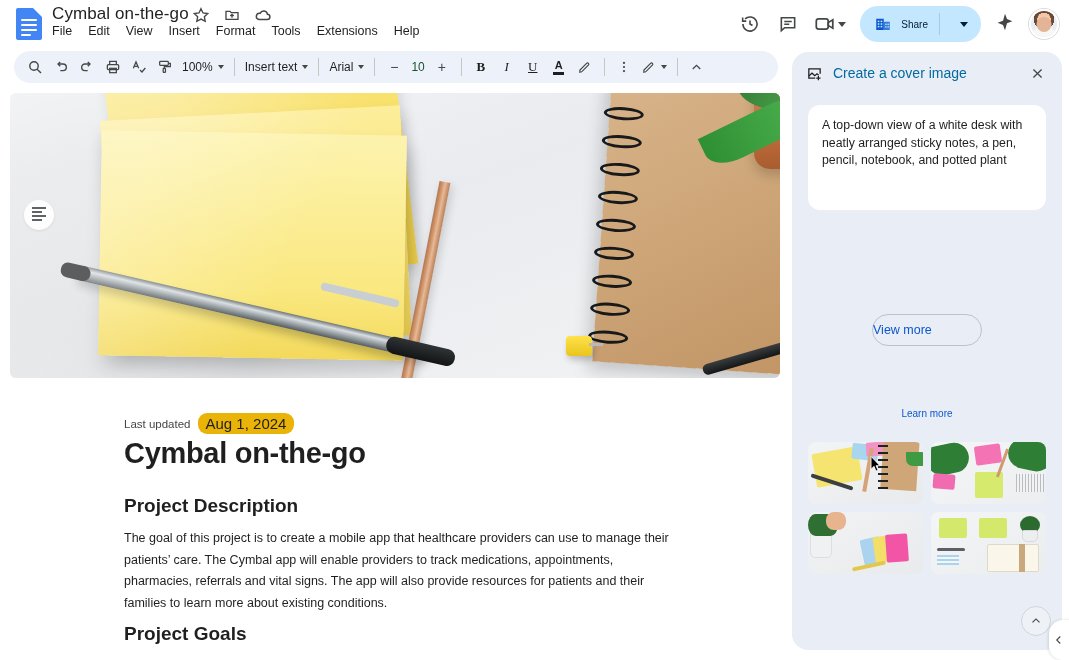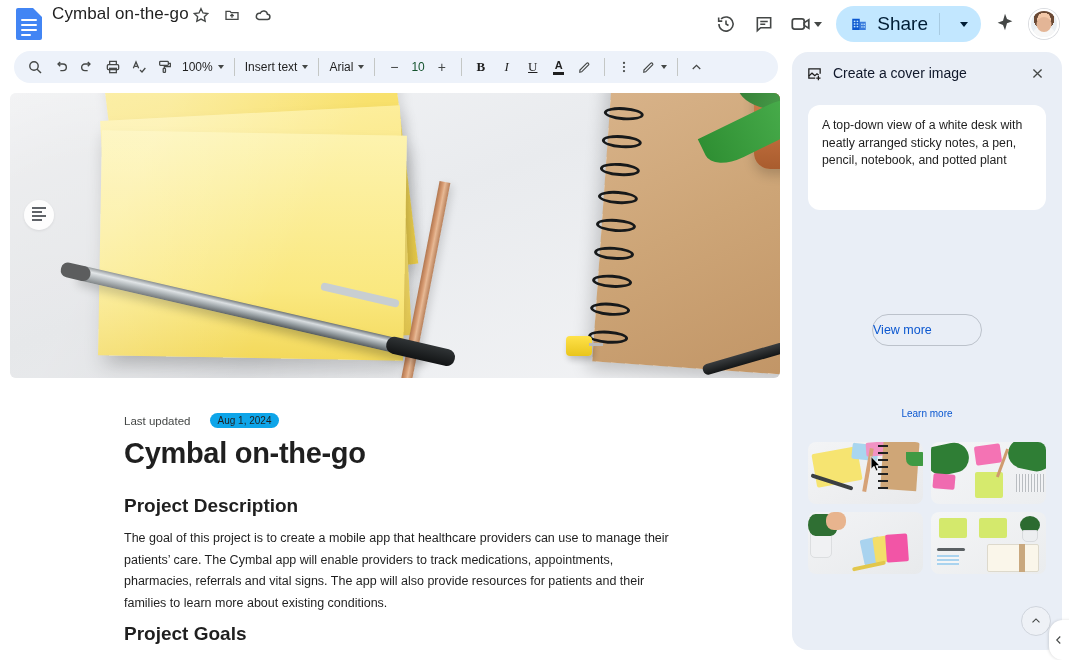--- a/index.html
+++ b/index.html
@@ -40,21 +40,21 @@
 
   .top-right { position:absolute; right:10px; top:5px; height:38px; display:flex; align-items:center; gap:14px; }
   .tr-btn { width:24px; height:24px; color:#444746; display:flex; align-items:center; justify-content:center; cursor:pointer; }
   .cam-wrap { display:flex; align-items:center; gap:2px; cursor:pointer; color:#444746; }
   .caret { width:0;height:0;border-left:4px solid transparent;border-right:4px solid transparent;border-top:5px solid #444746; }
 
   .share-btn {
     display:flex; align-items:center; height:36px; background:#c2e7ff;
     border-radius:18px; padding:0 4px 0 14px; cursor:pointer; gap:9px;
   }
-  .share-btn .lbl { font-size:19px; color:#001d35; font-weight:500; }
+  .share-btn .lbl { font-size:10px; color:#001d35; font-weight:500; }
   .share-div { width:1px; height:22px; background:#a8cbe2; margin:0 2px; }
   .share-caret-box{ width:26px; display:flex; align-items:center; justify-content:center; }
   .share-caret { width:0;height:0;border-left:4px solid transparent;border-right:4px solid transparent;border-top:5px solid #001d35; }
 
   .spark { color:#444746; cursor:pointer; }
   .avatar {
     width:30px; height:30px; border-radius:50%; cursor:pointer;
     background:radial-gradient(circle at 50% 32%, #f3c8a8 0 30%, #6b4a35 31% 46%, #e9eef2 47% 100%);
     border:2px solid #fff; box-shadow:0 0 0 1px #dadce0;
     overflow:hidden; position:relative;
@@ -188,34 +188,34 @@
     background:rgba(255,255,255,.88); display:flex; align-items:center; justify-content:center;
     cursor:pointer; z-index:6; box-shadow:0 1px 3px rgba(0,0,0,.08);
   }
   .img-opt-btn i{ display:block; width:14px; }
   .img-opt-btn i b{ display:block; height:2px; background:#5f6368; margin-bottom:2px; }
   .img-opt-btn i b:nth-child(2){ width:10px; }
   .img-opt-btn i b:nth-child(4){ width:10px; }
 
   .meta-row { position:absolute; left:124px; top:325px; display:flex; align-items:center; gap:7px; }
   .meta-lbl { font-size:11.5px; color:#444746; }
-  .meta-chip { font-size:10px; color:#1f1f1f; background:#0ea5e9; border-radius:9px; padding:2px 8px;margin-left:12px; }
+  .meta-chip { font-size:15px; color:#1f1f1f; background:#eab308; border-radius:9px; padding:2px 8px; }
 
   .doc-h1 { position:absolute; left:124px; top:349px; font-size:29px; color:#1f1f1f; font-weight:bold; letter-spacing:-.3px; }
   .doc-h2a{ position:absolute; left:124px; top:407px; font-size:19px; color:#1f1f1f; font-weight:bold; }
   .doc-p  { position:absolute; left:124px; top:440px; width:545px; font-size:12.5px; line-height:21.5px; color:#1f1f1f; }
   .doc-h2b{ position:absolute; left:124px; top:535px; font-size:19px; color:#1f1f1f; font-weight:bold; }
 
   
   .panel {
     position:absolute; left:792px; top:52px; width:270px; height:598px;
     background:#e9eef6; border-radius:16px; overflow:hidden;
   }
   .panel-head { position:absolute; left:0; top:0; width:270px; height:42px; display:flex; align-items:center; padding:0 14px; }
-  .panel-title { font-size:14px; color:#0f172a; margin-left:10px; flex:1; }
+  .panel-title { font-size:14px; color:#0369a1; margin-left:10px; flex:1; }
   .panel-close { width:22px; height:22px; display:flex; align-items:center; justify-content:center; cursor:pointer; color:#444746; }
 
   .prompt-box {
     position:absolute; left:16px; top:53px; width:238px; height:105px;
     background:#fff; border-radius:12px; padding:12px 14px;
     font-size:12.3px; line-height:17.5px; color:#1f1f1f; cursor:text;
   }
   .style-select {
     position:absolute; left:16px; top:218px; width:238px; height:30px;
     background:#fff; border-radius:7px; display:flex; align-items:center;
@@ -326,20 +326,30 @@
             <path d="M12 11v5M9.5 13.5L12 11l2.5 2.5"></path>
           </svg>
       </div>
       <div class="ticon">
         <svg width="18" height="18" viewBox="0 0 24 24" fill="none" stroke="currentColor" stroke-width="2">
             <path d="M6.5 18h11a3.5 3.5 0 0 0 .4-7 5 5 0 0 0-9.6-1.3A3.6 3.6 0 0 0 6.5 18z"></path>
           </svg>
       </div>
     </div>
 
+    <div class="menubar">
+      <span>File</span>
+      <span>Edit</span>
+      <span>View</span>
+      <span>Insert</span>
+      <span>Format</span>
+      <span>Tools</span>
+      <span>Extensions</span>
+      <span>Help</span>
+    </div>
 
     <div class="top-right">
       <div class="tr-btn">
         <svg width="20" height="20" viewBox="0 0 24 24" fill="none" stroke="currentColor" stroke-width="1.9">
             <path d="M3.5 12a8.5 8.5 0 1 0 2.6-6.1"></path>
             <path d="M3.2 4.2v4.3h4.3"></path>
             <path d="M12 7.8V12l3 1.8"></path>
           </svg>
       </div>
       <div class="tr-btn">

